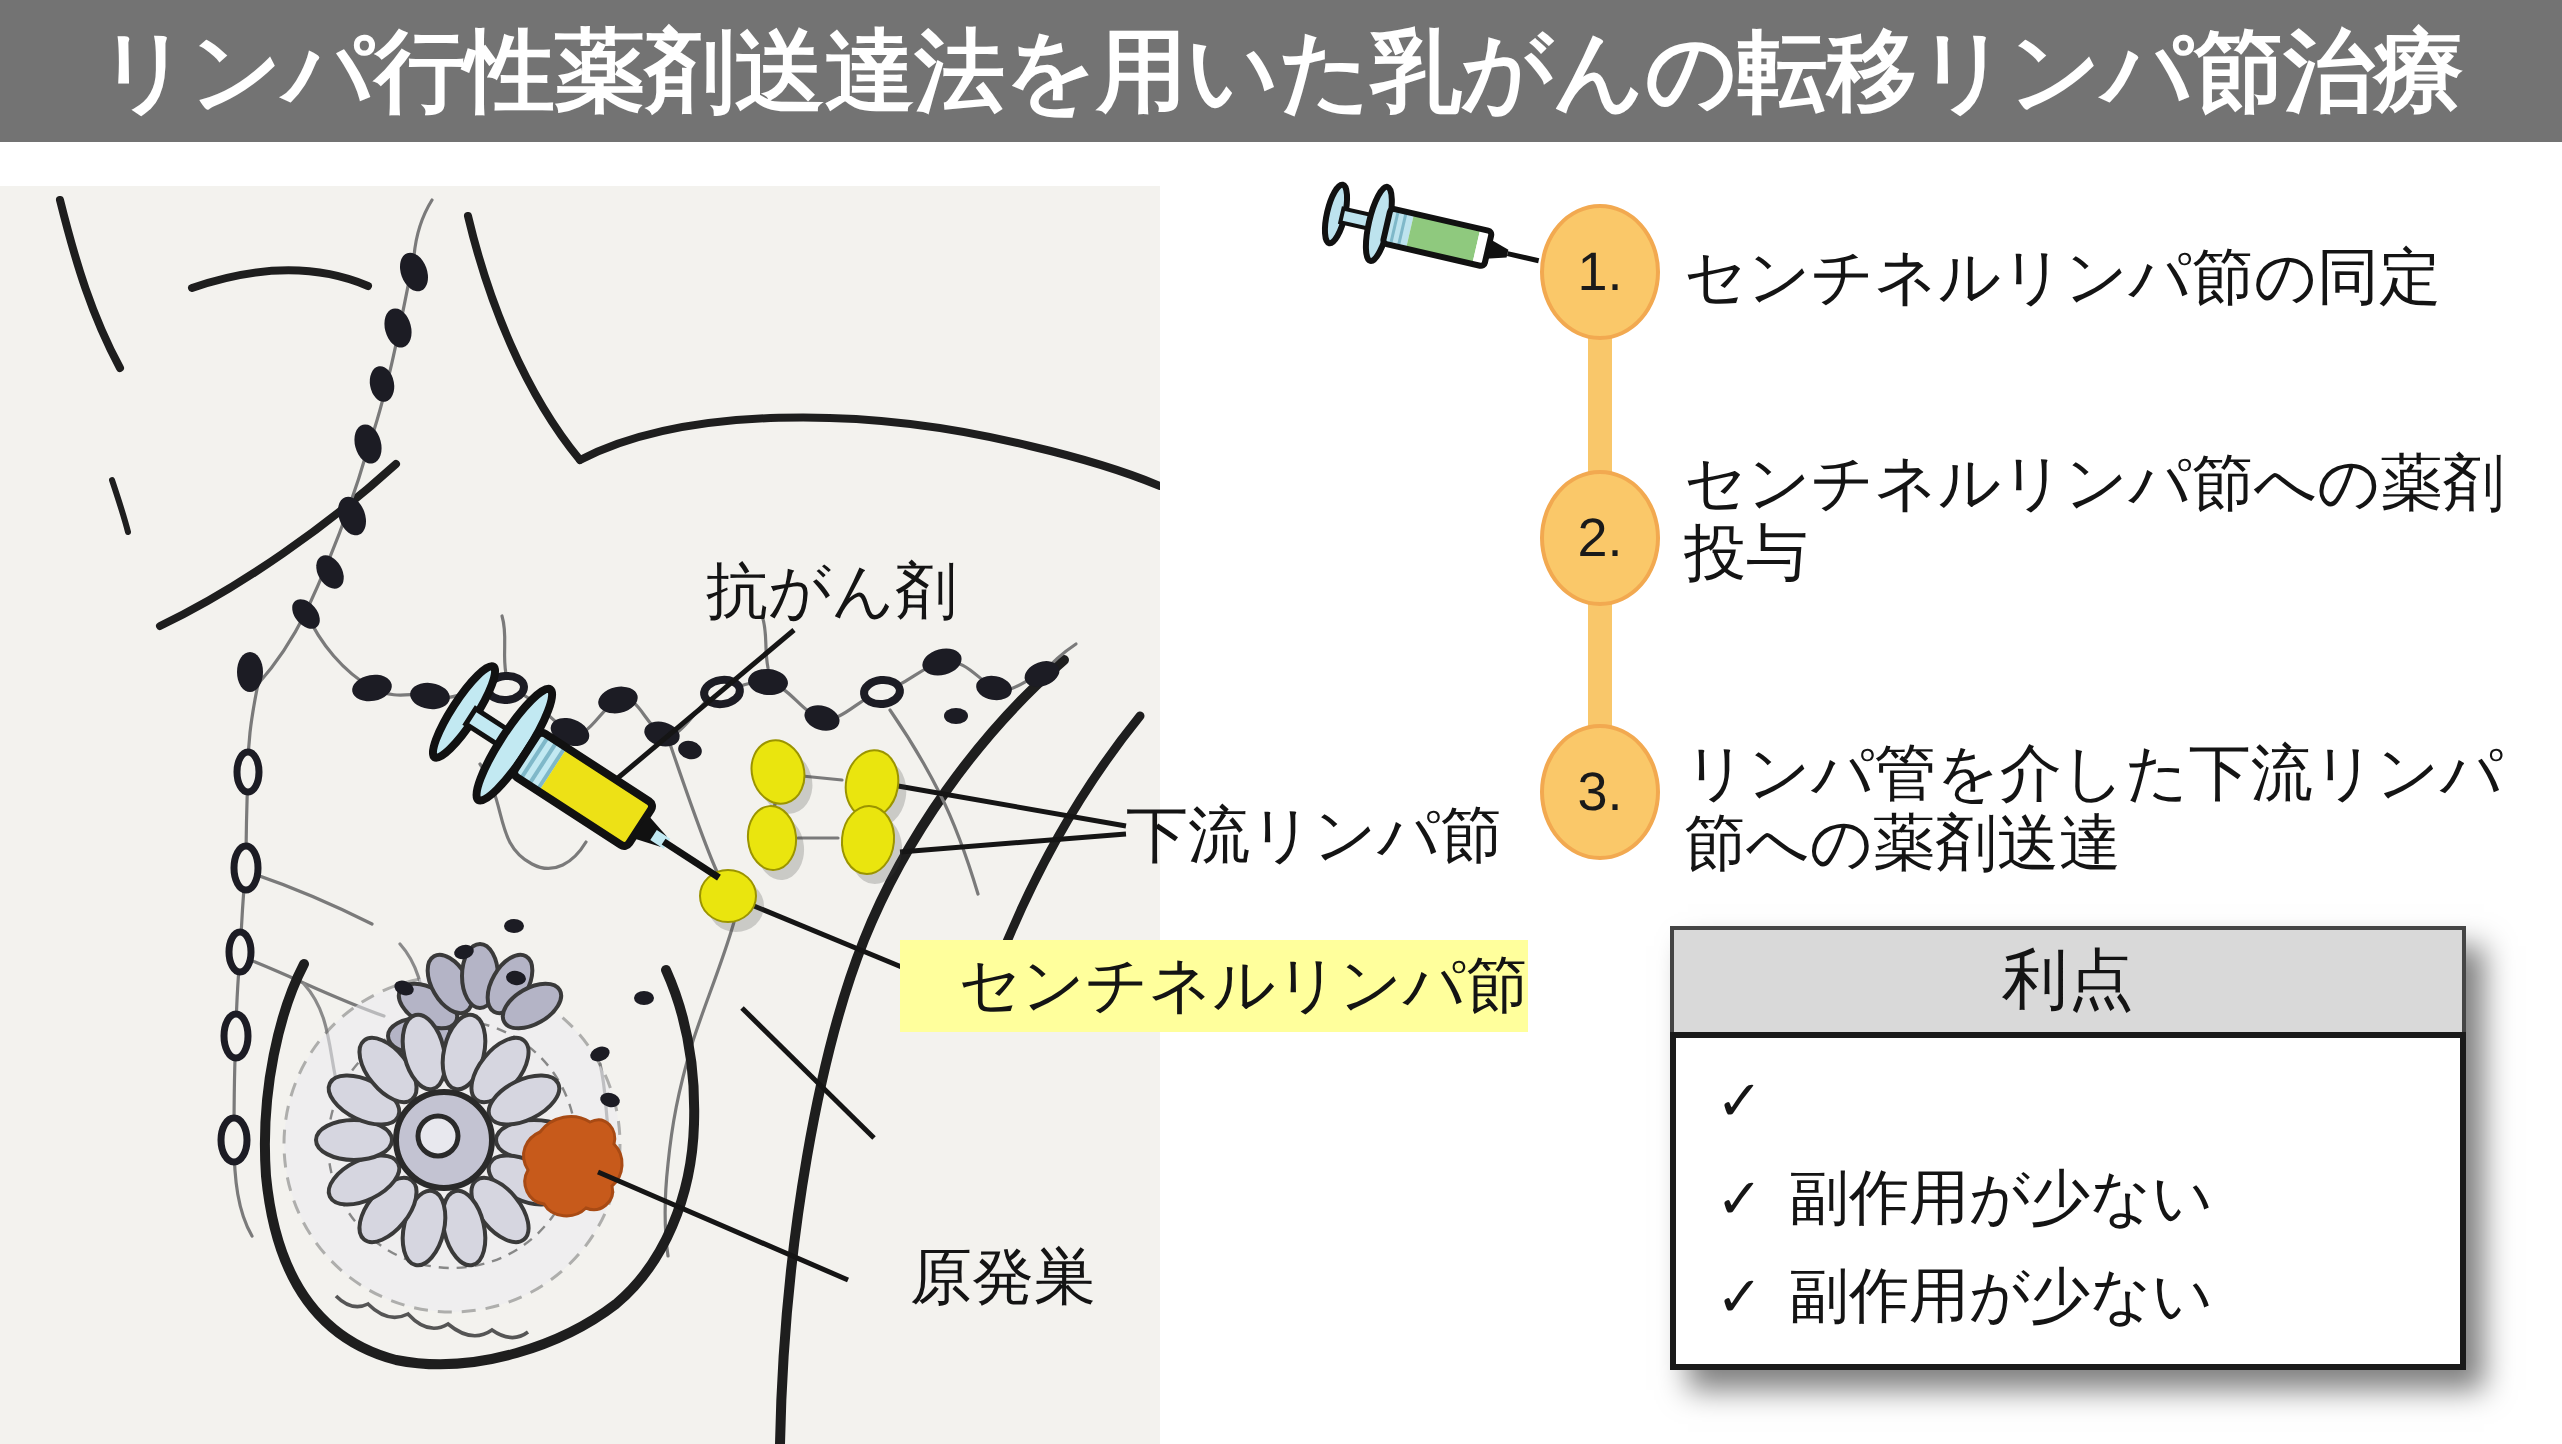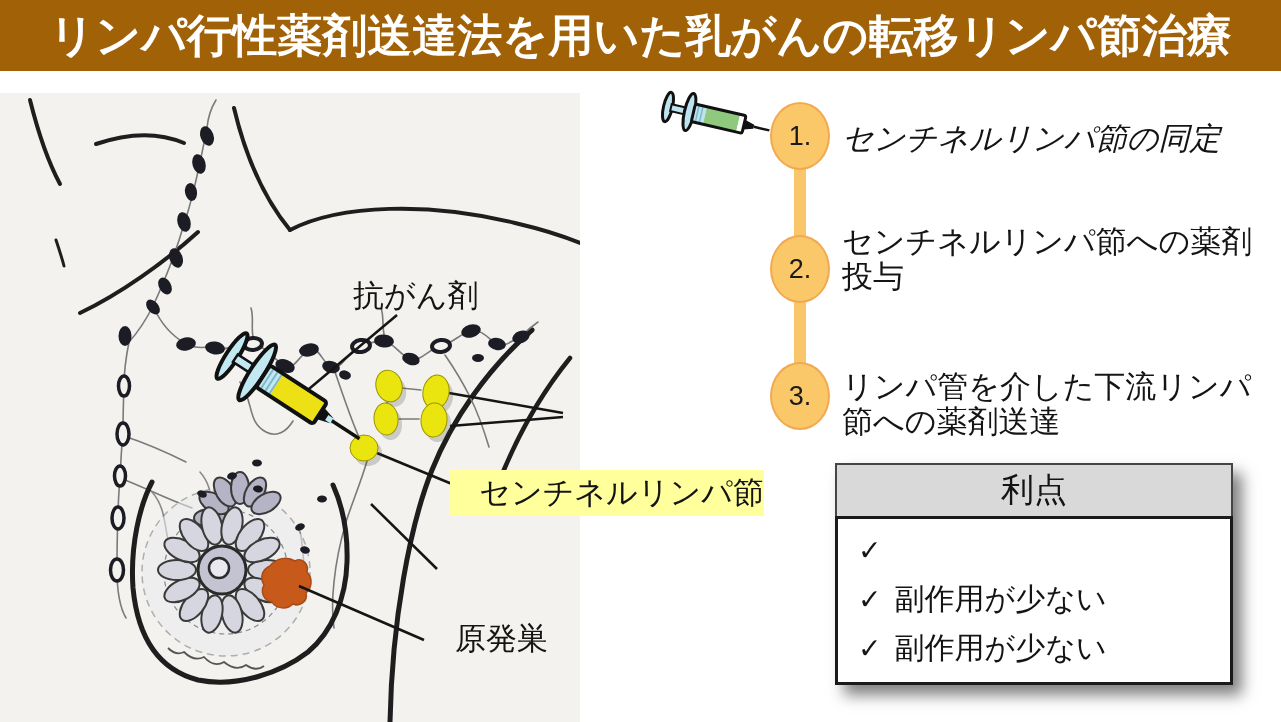--- a/index.html
+++ b/index.html
@@ -2,21 +2,21 @@
 <html><head>
 <meta charset="utf-8">
 <style>
   html,body{margin:0;padding:0;background:#ffffff;}
   .canvas{
     position:relative;width:1281px;height:722px;background:#ffffff;overflow:hidden;
     font-family:"Liberation Sans","DejaVu Sans",sans-serif;color:#111;
   }
   
   .banner{
-    position:absolute;left:0;top:0;width:1281px;height:71px;background:#a16207;
+    position:absolute;left:0;top:0;width:1281px;height:71px;background:#737373;
     display:flex;align-items:center;justify-content:center;
   }
   .banner-title{
     color:#ffffff;font-size:45px;font-weight:700;white-space:nowrap;letter-spacing:0px;
   }
   
   .illus{position:absolute;left:0;top:93px;width:580px;height:629px;}
   .illus svg{display:block;}
   .illus-label{
     position:absolute;font-size:31px;color:#141414;white-space:nowrap;line-height:1.1;
@@ -36,21 +36,21 @@
     background:#FAC869;border:2px solid #F2A950;box-sizing:border-box;
     display:flex;align-items:center;justify-content:center;
     font-size:27px;color:#1a1a1a;
   }
   .flow-circle.c1{left:770px;top:102px;}
   .flow-circle.c2{left:770px;top:235px;}
   .flow-circle.c3{left:770px;top:362px;}
   .step-text{
     position:absolute;left:842px;width:430px;font-size:31px;line-height:35px;color:#141414;
   }
-  .step-text.s1{top:121px;font-style:italic;}
+  .step-text.s1{top:121px;}
   .step-text.s2{top:224px;}
   .step-text.s3{top:369px;}
   .syringe-icon-svg{position:absolute;left:655px;top:88px;}
   
   .adv-box{
     position:absolute;left:835px;top:463px;width:398px;
     box-shadow:9px 10px 14px rgba(0,0,0,0.5);background:#ffffff;
   }
   .adv-header{
     height:53px;background:#D9D9D9;border:2px solid #454545;border-bottom:none;
@@ -234,20 +234,21 @@
         <rect x="53" y="-13" width="52" height="26" fill="#EDE116"></rect>
         <rect x="37" y="-13" width="68" height="26" rx="3" fill="none" stroke="#111" stroke-width="4"></rect>
         <path d="M105,-7 L119,-3 L119,3 L105,7 Z" fill="#111"></path>
         <rect x="113" y="-3" width="8" height="6" fill="#C2E9F2"></rect>
         <line x1="119" y1="0" x2="152" y2="0" stroke="#111" stroke-width="3.5"></line>
       </g>
     </svg>
   </div>
 
   <div class="illus-label" style="left:337px;top:279px;margin-left:16px;">抗がん剤</div>
+  <div class="illus-label" style="left:563px;top:401px;">下流リンパ節</div>
   <div class="sentinel-highlight">
     <span>センチネルリンパ節</span>
   </div>
   <div class="illus-label" style="left:428px;top:622px;margin-left:27px;">原発巣</div>
 
   <svg class="syringe-icon-svg" width="125" height="60" viewBox="0 0 125 60" xmlns="http://www.w3.org/2000/svg">
     <g transform="translate(13,19) rotate(13)">
       <ellipse cx="0" cy="0" rx="4.5" ry="15" fill="#BDE3EE" stroke="#111" stroke-width="3"></ellipse>
       <rect x="3" y="-3.5" width="19" height="7" fill="#BDE3EE" stroke="#111" stroke-width="2"></rect>
       <ellipse cx="22" cy="0" rx="5" ry="19" fill="#BDE3EE" stroke="#111" stroke-width="3"></ellipse>

